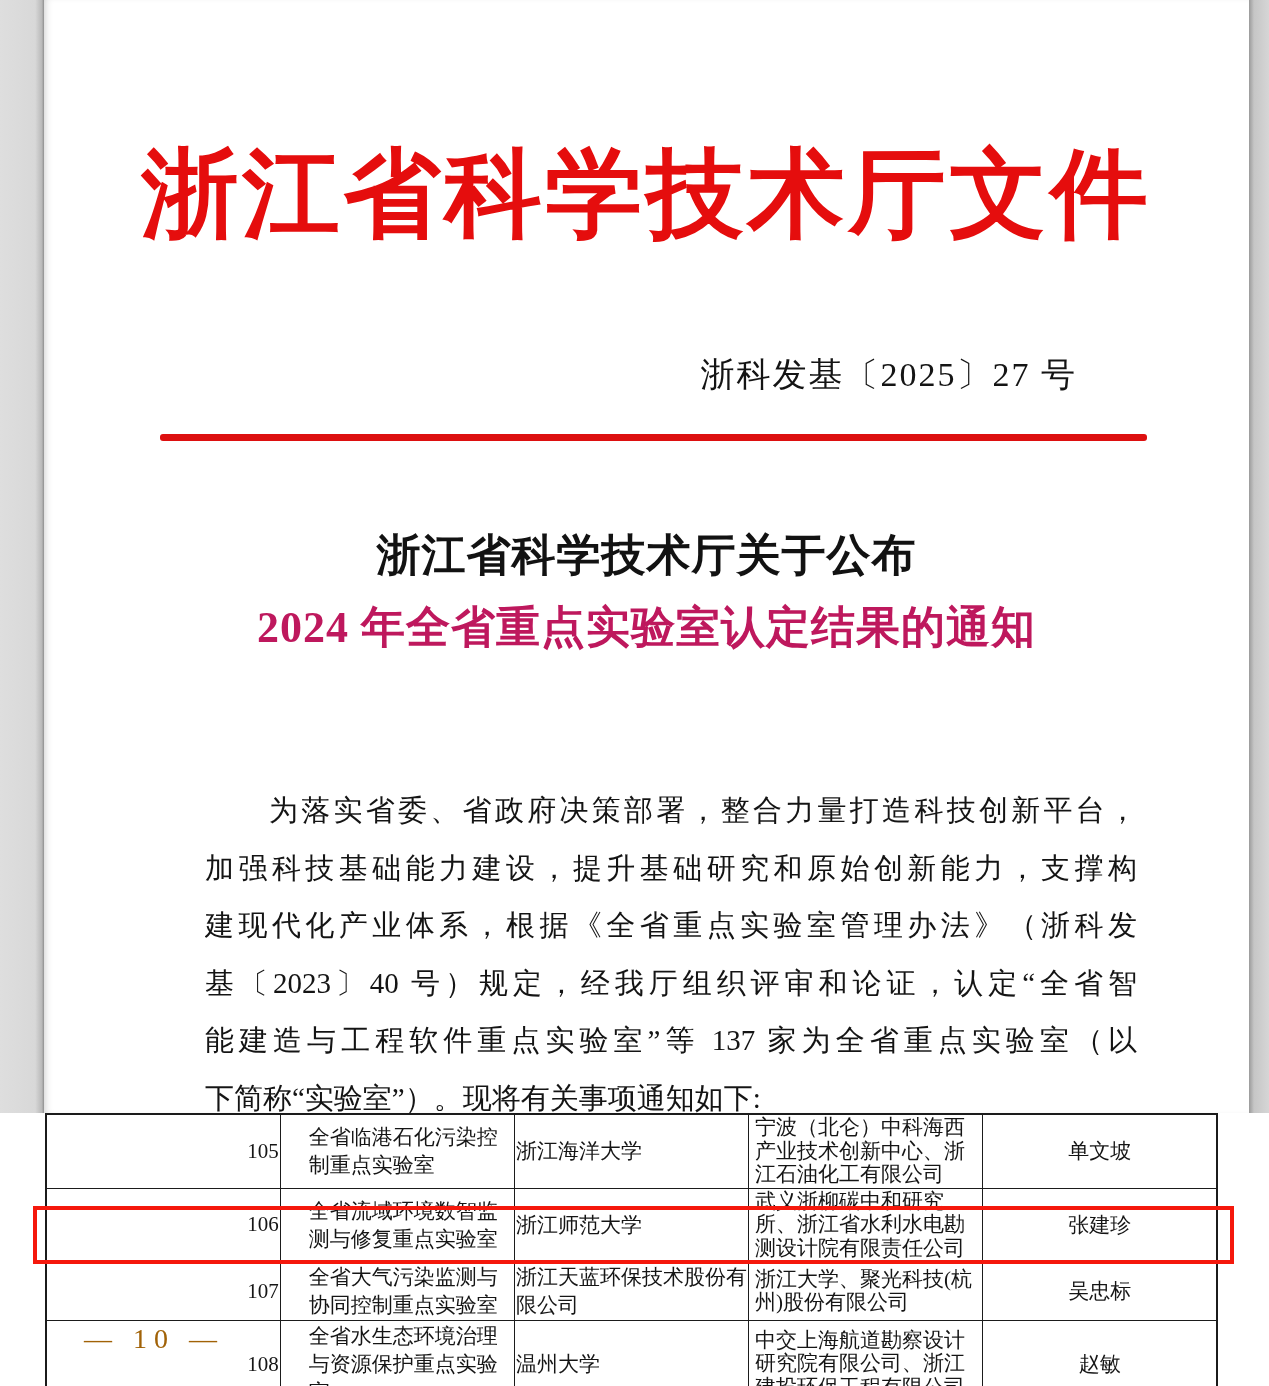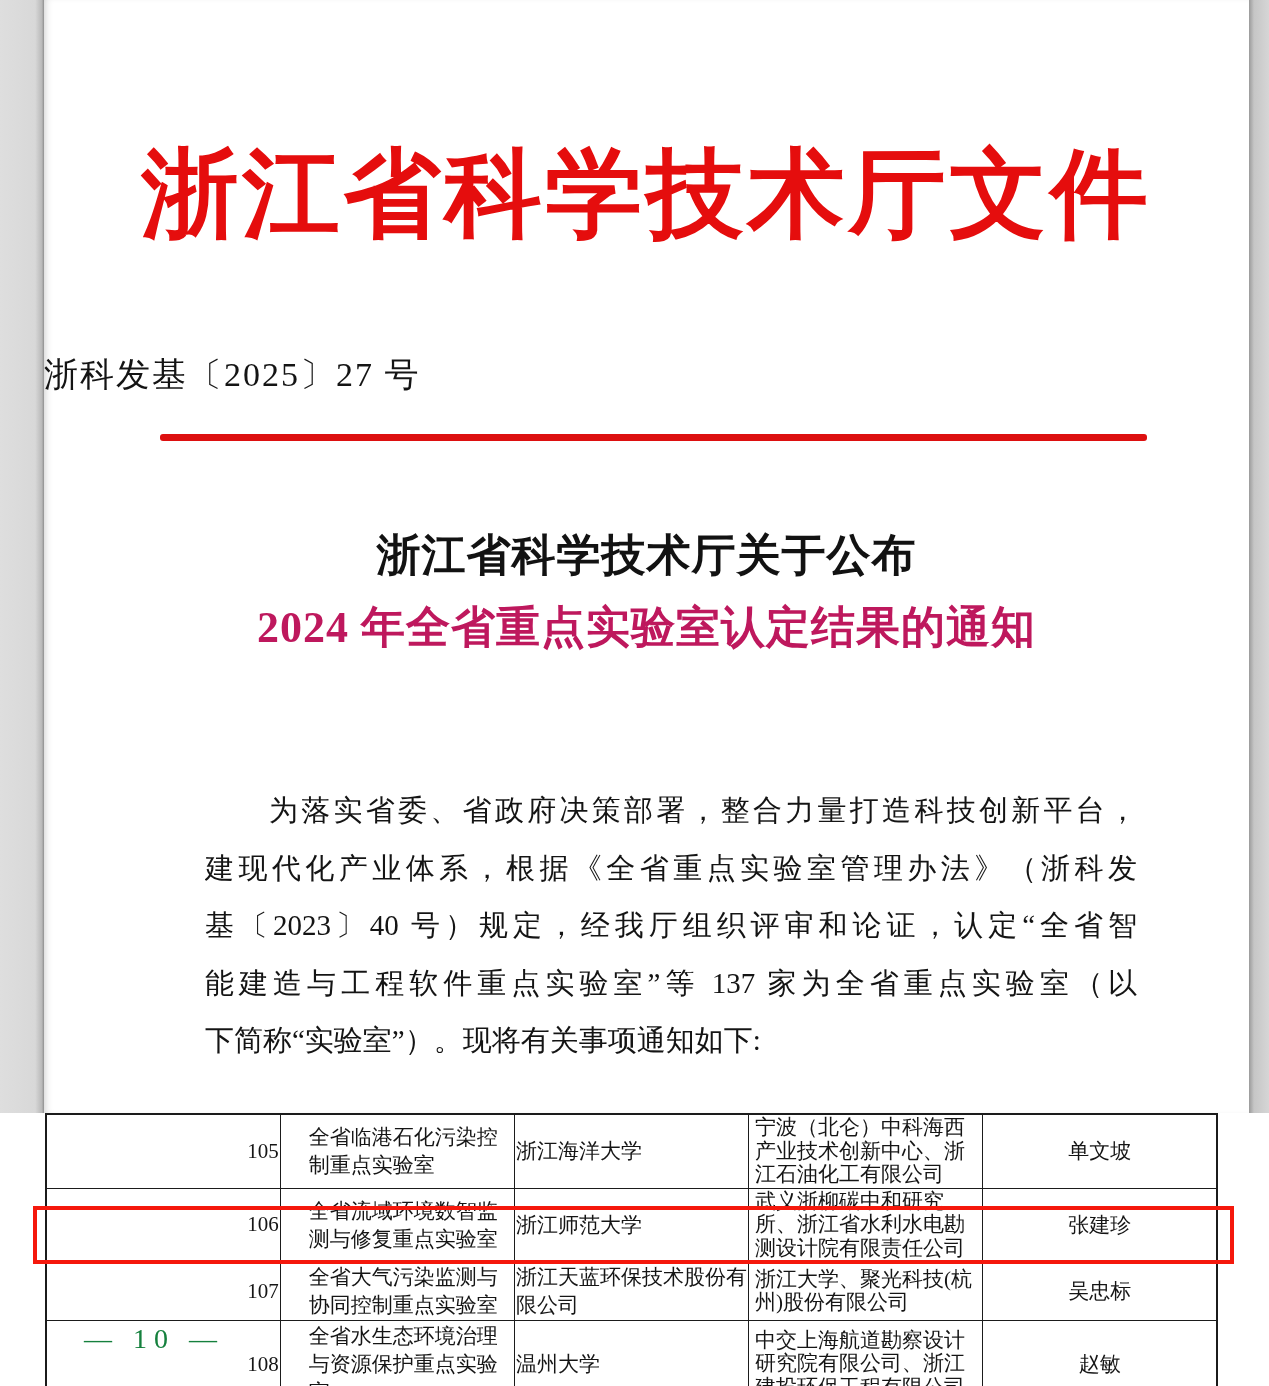--- a/index.html
+++ b/index.html
@@ -19,21 +19,21 @@
     background:linear-gradient(to right,#9a9a9a 0%,#c6c6c6 25%,#d6d6d6 100%);
   }
   .page-area{position:absolute;left:44px;top:0;width:1205px;height:1113px;background:#ffffff;
     box-shadow:inset 6px 0 8px -6px rgba(0,0,0,.25);}
   .doc-title{
     position:absolute;left:0;top:134px;width:1205px;text-align:center;
     font-size:97px;font-weight:900;letter-spacing:4px;color:#e50d0d;
     white-space:nowrap;line-height:1.25;
   }
   .doc-number{
-    position:absolute;left:0;top:352px;width:1033px;text-align:left;
+    position:absolute;left:0;top:352px;width:1033px;text-align:right;
     font-size:34px;color:#141414;letter-spacing:2px;
   }
   .red-rule{
     position:absolute;left:116px;top:434px;width:987px;height:7px;
     background:#dd1010;border-radius:3px;
   }
   .heading-1{
     position:absolute;left:0;top:526px;width:1205px;text-align:center;
     font-size:44px;font-weight:bold;color:#121212;letter-spacing:1px;white-space:nowrap;
   }
@@ -66,38 +66,39 @@
   td.c-lab{padding-left:28px;}
   td.c-inst{}
   td.c-partner{padding:1px 6px;font-size:20px;line-height:23.5px;}
   td.c-dir{text-align:center;}
   tr.r0{height:50px;} tr.r1{height:47px;} tr.r2{height:54px;} tr.r3{height:49px;}
   .highlight-box{
     position:absolute;left:33px;top:93px;width:1201px;height:58px;
     border:4px solid #f5180c;box-sizing:border-box;pointer-events:none;
   }
   .page-number{
-    position:absolute;left:84px;top:210px;font-size:28px;color:#15803d;
+    position:absolute;left:84px;top:210px;font-size:28px;color:#a16207;
     letter-spacing:7px;white-space:nowrap;
   }
 </style>
 </head>
 <body>
 
 <div class="top-section">
   <div class="edge-left"></div>
   <div class="edge-right"></div>
   <div class="page-area">
     <div class="doc-title">浙江省科学技术厅文件</div>
     <div class="doc-number">浙科发基〔2025〕27 号</div>
     <div class="red-rule"></div>
     <div class="heading-1">浙江省科学技术厅关于公布</div>
     <div class="heading-2">2024 年全省重点实验室认定结果的通知</div>
     <div class="body-text">
       <div class="body-line justify indent">为落实省委、省政府决策部署，整合力量打造科技创新平台，</div>
+      <div class="body-line justify">加强科技基础能力建设，提升基础研究和原始创新能力，支撑构</div>
       <div class="body-line justify">建现代化产业体系，根据《全省重点实验室管理办法》（浙科发</div>
       <div class="body-line justify">基〔2023〕40 号）规定，经我厅组织评审和论证，认定“全省智</div>
       <div class="body-line justify">能建造与工程软件重点实验室”等 137 家为全省重点实验室（以</div>
       <div class="body-line">下简称“实验室”）。现将有关事项通知如下:</div>
     </div>
   </div>
 </div>
 
 <div class="table-section">
   <table class="lab-table">

